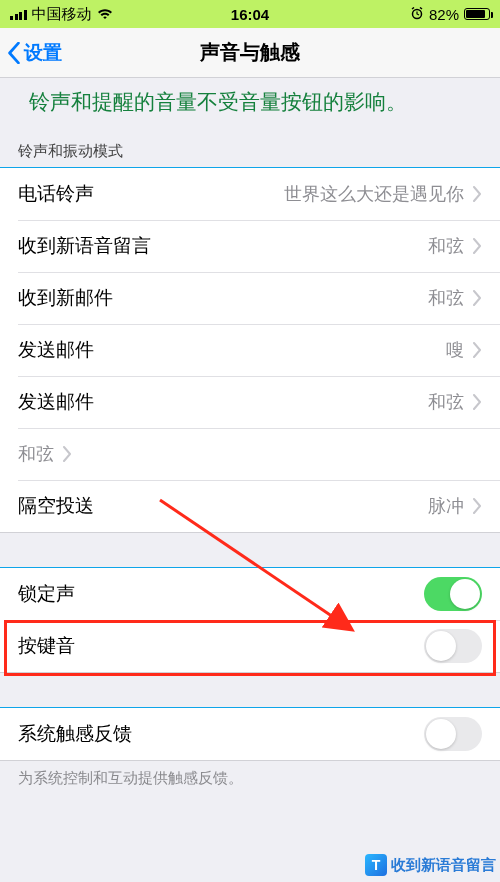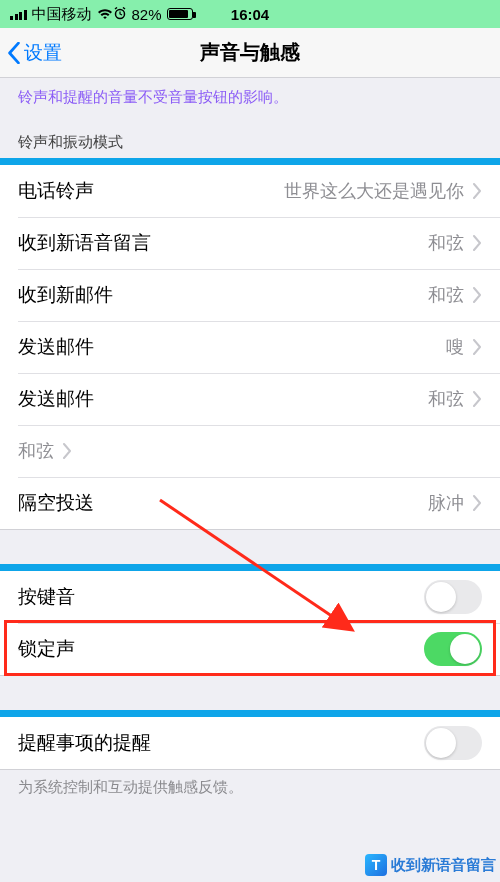--- a/index.html
+++ b/index.html
@@ -9,65 +9,68 @@
     background: #efeff4;
     font-family: -apple-system, "Helvetica Neue", Arial, sans-serif;
     color: #000;
     position: relative;
     overflow: hidden;
   }
   .status-bar {
     height: 28px;
     display: flex;
     align-items: center;
+    justify-content: space-between;
     padding: 0 10px;
     font-size: 15px;
     font-weight: 500;
-    background: #86efac;
+    background: #bef264;
+    gap: 40px;
   }
   .status-left, .status-right { display: flex; align-items: center; gap: 5px; }
   .status-center { position: absolute; left: 50%; transform: translateX(-50%); font-weight: 600; }
   .nav-bar {
     height: 50px;
     background: #f7f7f7;
     border-bottom: 1px solid #d1d1d6;
     position: relative;
     display: flex;
     align-items: center;
   }
   .back {
     display: flex;
     align-items: center;
     color: #007aff;
     font-size: 19px;
     padding-left: 6px;
     position: absolute;
     left: 0;
+    font-weight: bold;
   }
   .back svg { width: 16px; height: 22px; margin-right: 2px; }
   .title {
     position: absolute;
     left: 50%;
     transform: translateX(-50%);
     font-size: 20px;
     font-weight: 600;
   }
   .note {
-    padding: 10px 18px 12px;
-    color: #8b5cf6;
-    font-size: 15px;
+    padding: 10px 29px 12px;
+    color: #15803d;
+    font-size: 21px;
   }
   .section-header {
     padding: 14px 18px 6px;
     color: #404040;
     font-size: 15px;
   }
   .group {
     background: #fff;
-    border-top: 7px solid #0ea5e9;
+    border-top: 1px solid #0ea5e9;
     border-bottom: 1px solid #d1d1d6;
   }
   .row {
     display: flex;
     align-items: center;
     min-height: 52px;
     padding: 0 18px;
     position: relative;
   }
   .row + .row::before {
@@ -259,38 +262,38 @@
           <path d="M2 1 L8 8 L2 15" stroke="currentColor" stroke-width="2" fill="none" stroke-linecap="round" stroke-linejoin="round"></path>
         </svg>
       </span>
   </div>
 </div>
 
 <div class="spacer"></div>
 
 <div class="group">
   <div class="row">
+    <span class="row-label">锁定声</span>
+    <div class="switch on" id="sw-locksound">
+        <div class="knob"></div>
+      </div>
+  </div>
+  <div class="row">
     <span class="row-label">按键音</span>
     <div class="switch" id="sw-keyclicks">
         <div class="knob"></div>
       </div>
   </div>
-  <div class="row">
-    <span class="row-label">锁定声</span>
-    <div class="switch on" id="sw-locksound">
-        <div class="knob"></div>
-      </div>
-  </div>
 </div>
 
 <div class="spacer"></div>
 
 <div class="group">
   <div class="row">
-    <span class="row-label">提醒事项的提醒</span>
+    <span class="row-label">系统触感反馈</span>
     <div class="switch" id="sw-haptics">
         <div class="knob"></div>
       </div>
   </div>
 </div>
 
 <div class="footer-note">为系统控制和互动提供触感反馈。</div>
 
 <div class="highlight"></div>
 <svg class="arrow-svg" viewBox="0 0 220 170">

